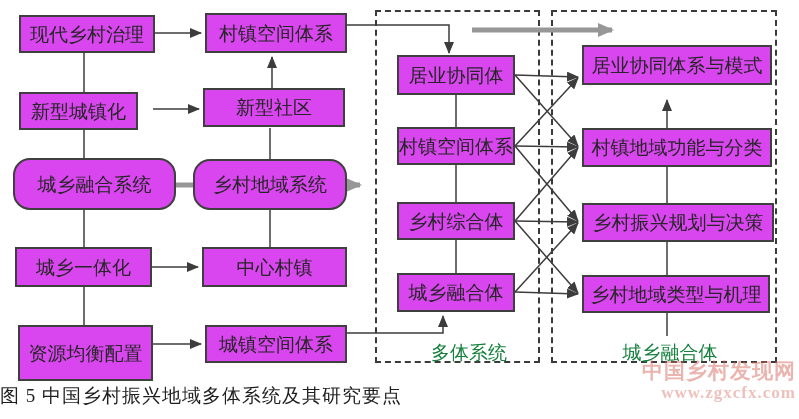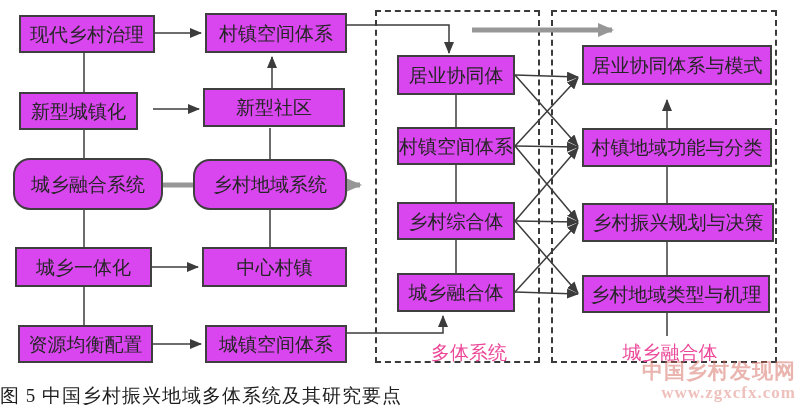--- a/index.html
+++ b/index.html
@@ -11,21 +11,21 @@
   .node{
     position:absolute;box-sizing:border-box;background:#d946ef;border:2px solid #3f3f3f;
     display:flex;align-items:center;justify-content:center;z-index:2;
     font-size:19px;line-height:1;white-space:nowrap;color:#262626;
   }
   .pill{border-radius:17px;border-width:2.4px;}
   .frame{
     position:absolute;box-sizing:border-box;border:2px dashed #3a3a3a;background:transparent;z-index:0;
   }
   .grouplabel{
-    position:absolute;z-index:2;font-size:19px;color:#ec4899;text-align:center;white-space:nowrap;
+    position:absolute;z-index:2;font-size:19px;color:#15803d;text-align:center;white-space:nowrap;
   }
   .caption{
     position:absolute;left:0;top:383px;width:799px;text-align:left;
     font-size:19px;color:#1e1e1e;z-index:2;letter-spacing:1px;
   }
   .watermark{
     position:absolute;left:618px;top:357px;width:178px;text-align:right;z-index:3;
     font-weight:bold;pointer-events:none;
   }
   .wm1{font-size:21px;color:rgba(214,106,95,0.50);letter-spacing:1px;}
@@ -89,23 +89,23 @@
 
     <g stroke="#979797" stroke-width="5" fill="none">
       <line x1="163" y1="185" x2="193" y2="185"></line>
       <line x1="347" y1="185" x2="360" y2="185" marker-end="url(#mg)"></line>
       <line x1="472" y1="30" x2="612" y2="30" marker-end="url(#mg)"></line>
     </g>
   </svg>
 
   <div class="node" style="left:19px;top:15px;width:136px;height:38px">现代乡村治理</div>
   <div class="node" style="left:19px;top:92px;width:119px;height:38px">新型城镇化</div>
-  <div class="node pill" style="left:13px;top:158px;width:150px;height:52px">城乡融合系统</div>
+  <div class="node pill" style="left:13px;top:158px;width:163px;height:52px">城乡融合系统</div>
   <div class="node" style="left:15px;top:247px;width:137px;height:40px">城乡一体化</div>
-  <div class="node" style="left:18px;top:325px;width:135px;height:38px">资源均衡配置</div>
+  <div class="node" style="left:18px;top:325px;width:135px;height:56px">资源均衡配置</div>
 
   <div class="node" style="left:205px;top:13px;width:142px;height:40px">村镇空间体系</div>
   <div class="node" style="left:203px;top:88px;width:142px;height:39px">新型社区</div>
   <div class="node pill" style="left:193px;top:159px;width:154px;height:51px">乡村地域系统</div>
   <div class="node" style="left:202px;top:247px;width:145px;height:40px">中心村镇</div>
   <div class="node" style="left:205px;top:325px;width:142px;height:38px">城镇空间体系</div>
 
   <div class="node" style="left:397px;top:55px;width:118px;height:40px">居业协同体</div>
   <div class="node" style="left:397px;top:127px;width:118px;height:38px">村镇空间体系</div>
   <div class="node" style="left:397px;top:202px;width:118px;height:38px">乡村综合体</div>

